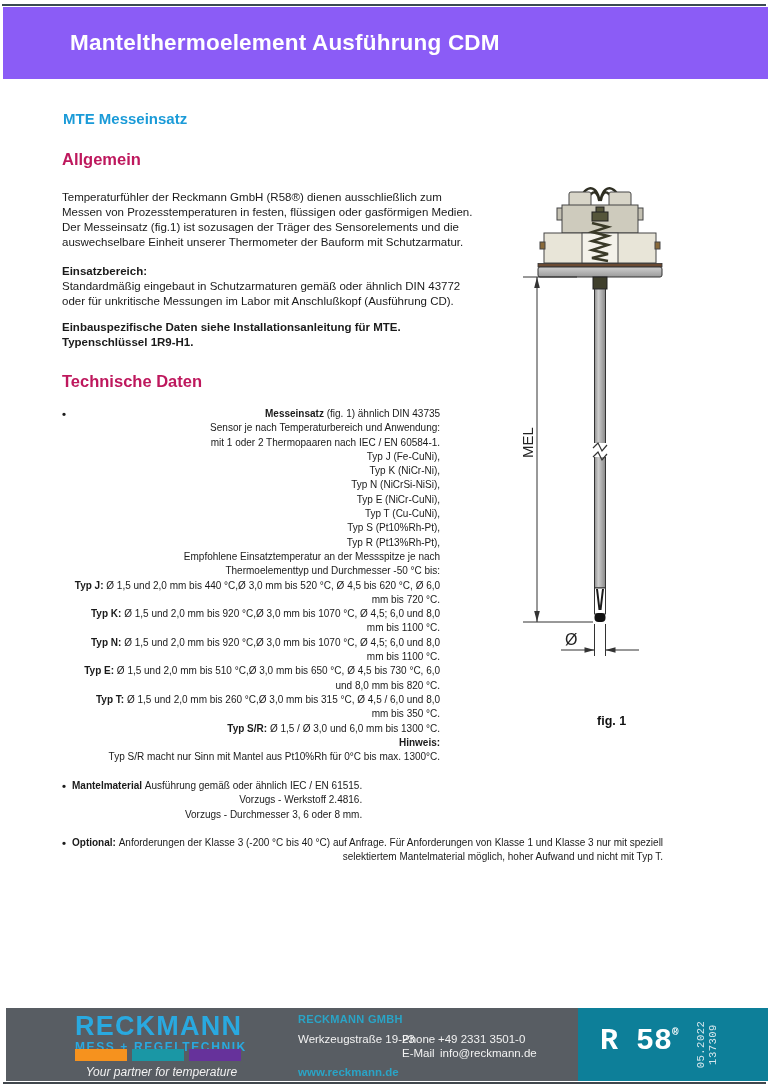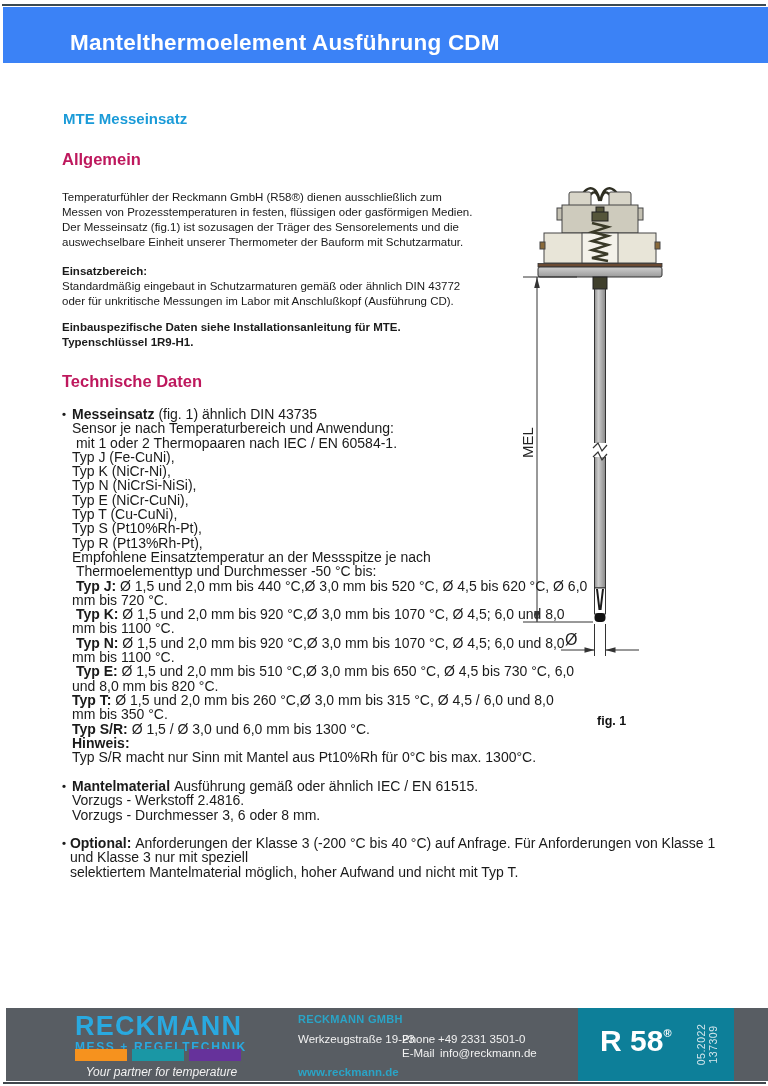--- a/index.html
+++ b/index.html
@@ -6,38 +6,38 @@
   html,body { background:#ffffff; }
   body { width:768px; height:1086px; position:relative; overflow:hidden;
          font-family:"Liberation Sans","DejaVu Sans",sans-serif; color:#1a1a1a; }
   .abs { position:absolute; }
 
   
   .top-edge    { left:2px;  top:4px;    width:764px; height:2px; background:#3a4a52; }
   .bottom-edge { left:3px;  top:1082px; width:763px; height:2px; background:#40474d; }
 
   
-  .header-bar { left:3px; top:7px; width:765px; height:56px; background:#3b82f6; }
+  .header-bar { left:3px; top:7px; width:765px; height:72px; background:#8b5cf6; }
   .header-title { position:absolute; left:67px; top:0; height:72px; line-height:72px;
                   font-size:22.5px; font-weight:bold; color:#ffffff; letter-spacing:0.2px; }
 
   .subtitle { left:63px; top:110px; font-size:15px; font-weight:bold; color:#1b9bd8; }
   .h2 { font-size:16.5px; font-weight:bold; color:#be185d; }
   .heading-allgemein { left:62px; top:150px; }
   .heading-technisch { left:62px; top:372px; }
 
   .textblock { font-size:11.5px; line-height:15px; }
   .tl { white-space:pre-wrap; }
   .para1   { left:62px; top:190px; }
   .einsatz { left:62px; top:264px; }
   .einbau  { left:62px; top:320px; }
 
   .bullet { position:absolute; display:flex; }
   .bullet .marker { width:10px; font-size:11.5px; font-weight:bold; line-height:14.3px; }
-  .bullet .bl { font-size:14px; line-height:14.3px; }
+  .bullet .bl { font-size:10px; line-height:14.3px;text-align:right; }
   .bullet1 { left:62px; top:407px; }
   .bullet2 { left:62px; top:779px; }
   .bullet3 { left:62px; top:836px; width:660px; }
 
   
   .fig-svg { left:515px; top:180px; width:175px; height:495px; }
   .fig-caption { left:597px; top:694px; font-size:12.5px; font-weight:bold; color:#111;margin-top:20px; }
 
   
   .footer-bar { left:6px; top:1008px; width:762px; height:73px; background:#585d63; }
@@ -51,21 +51,21 @@
   .logo-tagline { left:75px; top:1065px; width:173px; text-align:center;
                   font-style:italic; font-size:12px; color:#f2f2f2; }
 
   .co-name { left:298px; top:1013px; font-size:11px; font-weight:bold; color:#2aa4c6; letter-spacing:0.3px; }
   .co-txt  { font-size:11.5px; color:#f2f2f2; }
   .addr1 { left:298px; top:1033px; } .addr2 { left:298px; top:1084px; }
   .phlbl { left:402px; top:1033px; } .emlbl { left:402px; top:1047px; }
   .phval { left:438px; top:1033px; } .emval { left:440px; top:1047px; }
   .website { left:298px; top:1066px; font-size:11.5px; font-weight:bold; color:#2aa4c6; }
 
-  .r58-box { left:578px; top:1008px; width:156px; height:73px; background:#0d7f99; }
+  .r58-box { left:578px; top:1008px; width:190px; height:73px; background:#0d7f99;font-family:Liberation Mono, monospace; }
   .r58-text { position:absolute; left:22px; top:16px; font-size:30px; font-weight:bold; color:#ffffff; }
   .r58-text sup { font-size:11px; position:relative; top:-3px; }
   .code-wrap { position:absolute; left:100px; top:0; width:60px; height:73px;
                display:flex; align-items:center; justify-content:center; }
   .code-rot { transform:rotate(-90deg); font-size:10.5px; line-height:11.5px;
               color:#d5e6ec; letter-spacing:0.5px; text-align:center; white-space:nowrap; }
 </style>
 </head>
 <body>
 

